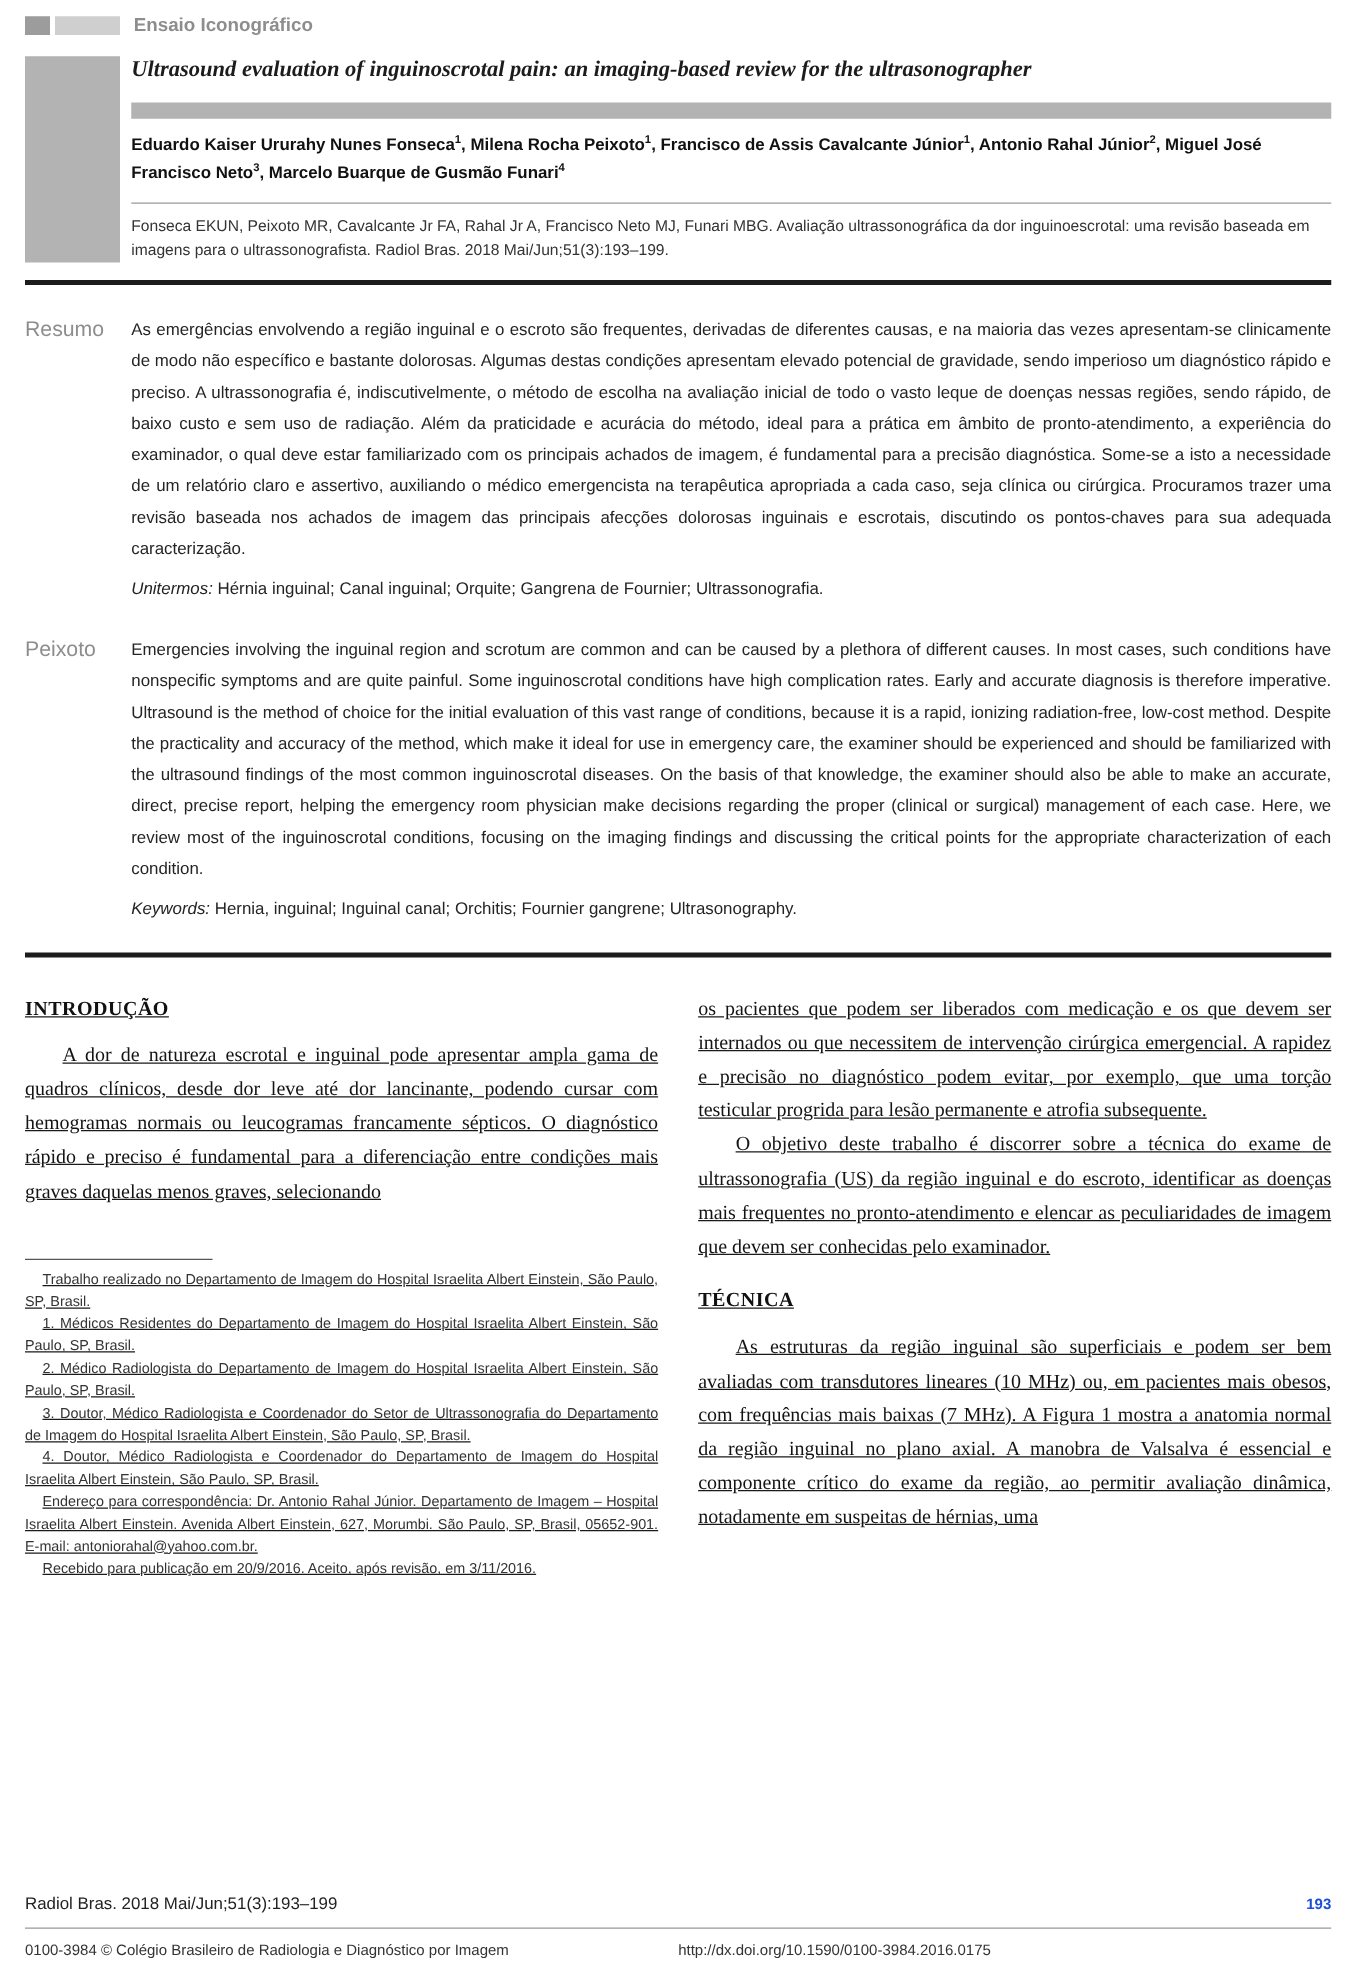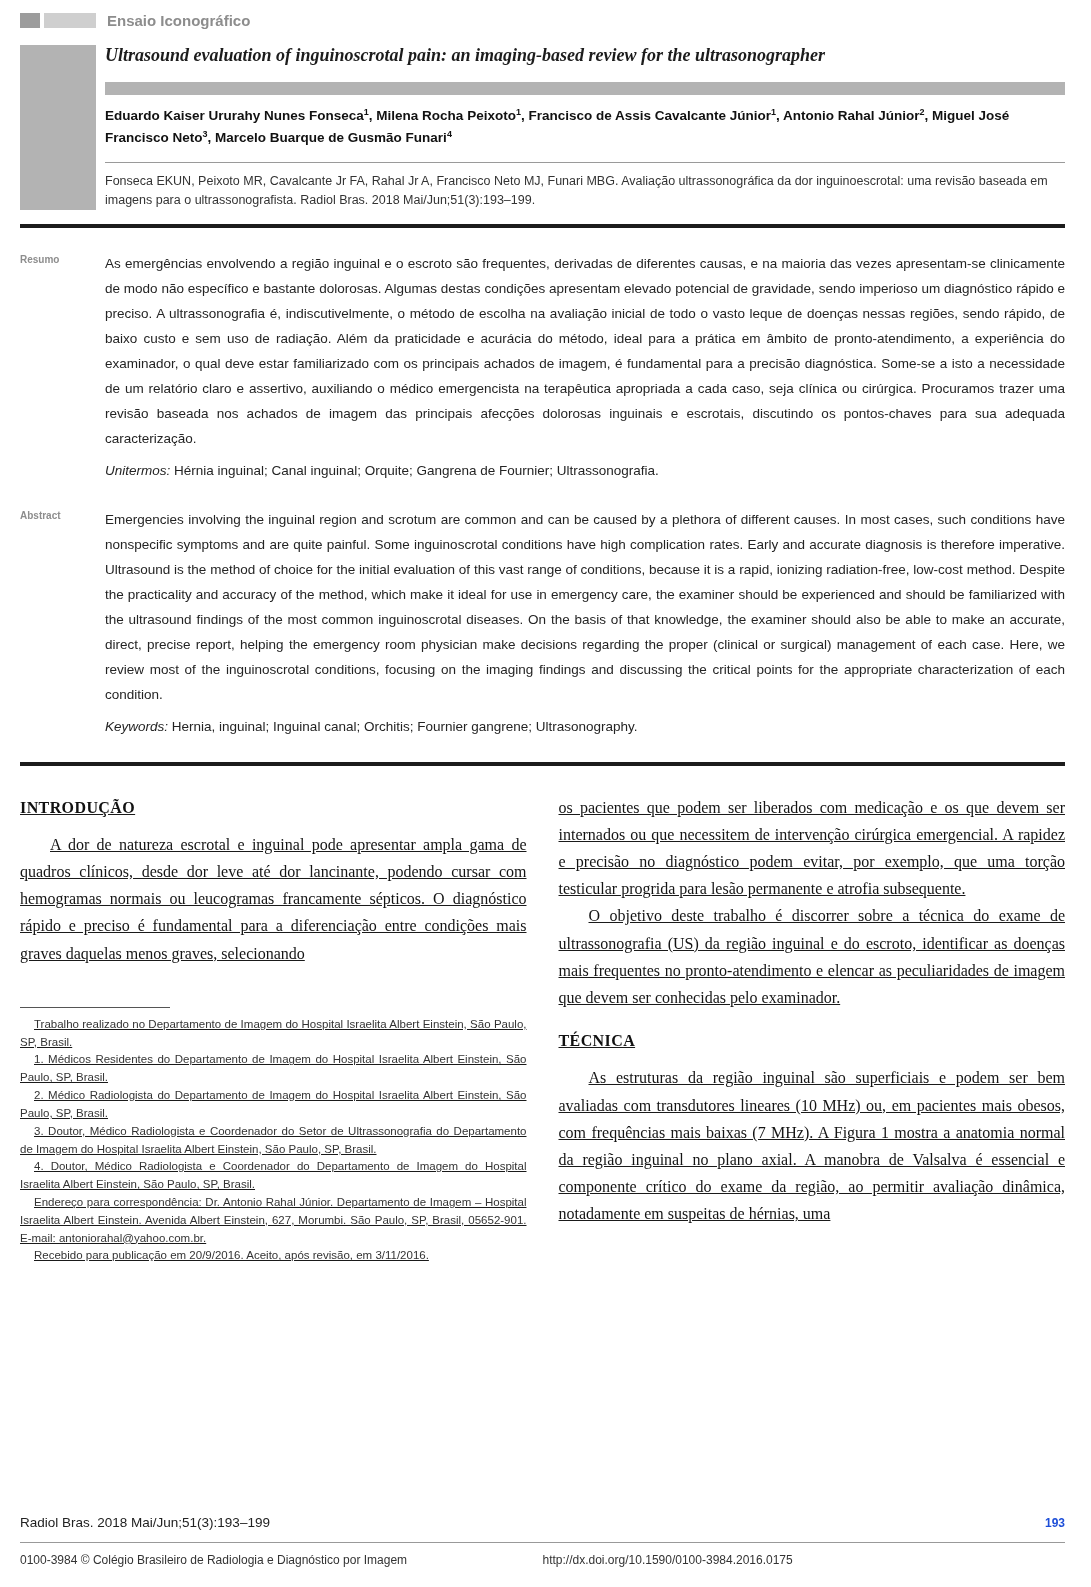--- a/index.html
+++ b/index.html
@@ -46,21 +46,21 @@
 
   .rule-thick { height:4px; background:#1c1c1c; }
   .rule-1 { margin-top:14px; }
   .rule-2 { margin-top:22px; }
 
   
   .abs-block { display:flex; margin-top:24px; }
   .abs-label {
     width:85px; flex:none; padding-top:2px;
     font-family:"Liberation Sans", sans-serif;
-    font-weight:bold; font-size:10px; color:#8d8d8d;
+    font-weight:normal; font-size:17px; color:#8d8d8d;
   }
   .abs-content {
     flex:1;
     font-family:"Liberation Sans", sans-serif;
     font-size:13.5px; line-height:1.85; text-align:justify; color:#242424;
   }
   .abs-keywords { margin-top:7px; }
   .kw-label { font-style:italic; }
 
   
@@ -121,21 +121,21 @@
 
   <div class="abs-block">
     <div class="abs-label">Resumo</div>
     <div class="abs-content">
       <div>As emergências envolvendo a região inguinal e o escroto são frequentes, derivadas de diferentes causas, e na maioria das vezes apresentam-se clinicamente de modo não específico e bastante dolorosas. Algumas destas condições apresentam elevado potencial de gravidade, sendo imperioso um diagnóstico rápido e preciso. A ultrassonografia é, indiscutivelmente, o método de escolha na avaliação inicial de todo o vasto leque de doenças nessas regiões, sendo rápido, de baixo custo e sem uso de radiação. Além da praticidade e acurácia do método, ideal para a prática em âmbito de pronto-atendimento, a experiência do examinador, o qual deve estar familiarizado com os principais achados de imagem, é fundamental para a precisão diagnóstica. Some-se a isto a necessidade de um relatório claro e assertivo, auxiliando o médico emergencista na terapêutica apropriada a cada caso, seja clínica ou cirúrgica. Procuramos trazer uma revisão baseada nos achados de imagem das principais afecções dolorosas inguinais e escrotais, discutindo os pontos-chaves para sua adequada caracterização.</div>
       <div class="abs-keywords"><span class="kw-label">Unitermos:</span><span> Hérnia inguinal; Canal inguinal; Orquite; Gangrena de Fournier; Ultrassonografia.</span></div>
     </div>
   </div>
 
   <div class="abs-block">
-    <div class="abs-label">Abstract</div>
+    <div class="abs-label">Peixoto</div>
     <div class="abs-content">
       <div>Emergencies involving the inguinal region and scrotum are common and can be caused by a plethora of different causes. In most cases, such conditions have nonspecific symptoms and are quite painful. Some inguinoscrotal conditions have high complication rates. Early and accurate diagnosis is therefore imperative. Ultrasound is the method of choice for the initial evaluation of this vast range of conditions, because it is a rapid, ionizing radiation-free, low-cost method. Despite the practicality and accuracy of the method, which make it ideal for use in emergency care, the examiner should be experienced and should be familiarized with the ultrasound findings of the most common inguinoscrotal diseases. On the basis of that knowledge, the examiner should also be able to make an accurate, direct, precise report, helping the emergency room physician make decisions regarding the proper (clinical or surgical) management of each case. Here, we review most of the inguinoscrotal conditions, focusing on the imaging findings and discussing the critical points for the appropriate characterization of each condition.</div>
       <div class="abs-keywords"><span class="kw-label">Keywords:</span><span> Hernia, inguinal; Inguinal canal; Orchitis; Fournier gangrene; Ultrasonography.</span></div>
     </div>
   </div>
 
   <div class="rule-thick rule-2"></div>
 
   <div class="columns">
     <div class="col">

